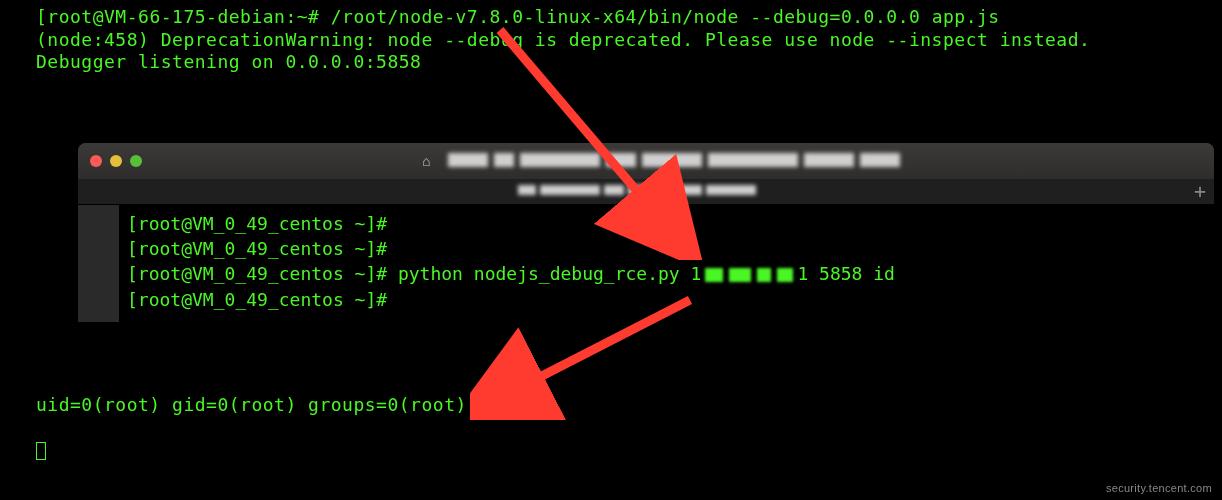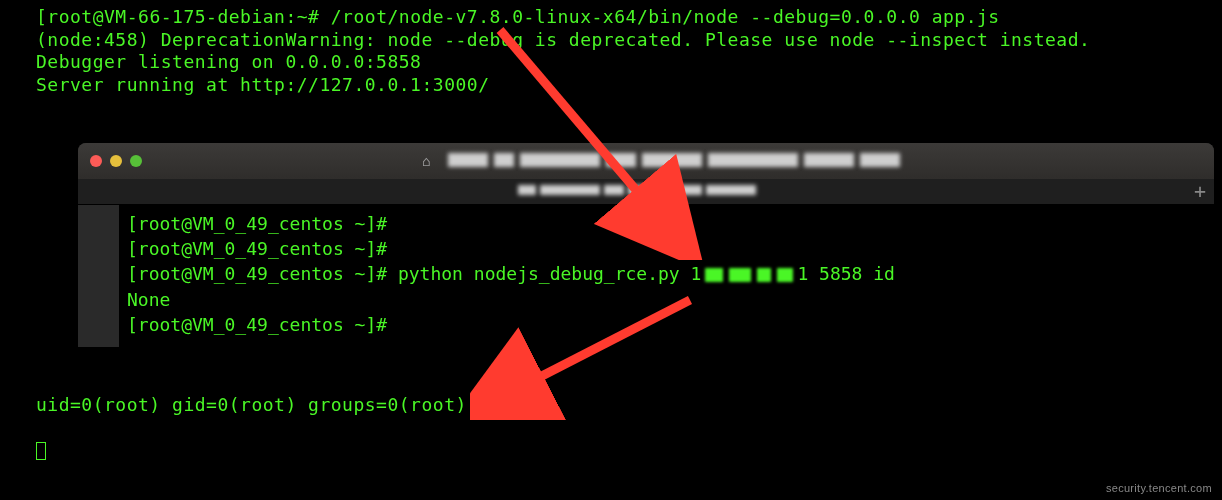--- a/index.html
+++ b/index.html
@@ -129,21 +129,20 @@
     font-size: 14px;
   }
 </style>
 </head>
 <body>
 
 <div class="outer-terminal">
   <div class="line"><span class="bracket">[</span><span>root@VM-66-175-debian:~# </span><span>/root/node-v7.8.0-linux-x64/bin/node --debug=0.0.0.0 app.js</span></div>
   <div class="line">(node:458) DeprecationWarning: node --debug is deprecated. Please use node --inspect instead.</div>
   <div class="line">Debugger listening on 0.0.0.0:5858</div>
-  <div class="line">Server running at http://127.0.0.1:3000/</div>
 </div>
 
 <div class="inner-window">
   <div class="titlebar">
     <div class="traffic-lights">
       <div class="traffic-light tl-red"></div>
       <div class="traffic-light tl-yellow"></div>
       <div class="traffic-light tl-green"></div>
     </div>
     <span class="home-icon">⌂</span>
@@ -166,21 +165,20 @@
       <div class="blur-chunk" style="width:40px;height:10px"></div>
       <div class="blur-chunk" style="width:30px;height:10px"></div>
       <div class="blur-chunk" style="width:50px;height:10px"></div>
     </div>
     <div class="plus-tab">+</div>
   </div>
   <div class="inner-body">
     <div class="line">[root@VM_0_49_centos ~]# </div>
     <div class="line">[root@VM_0_49_centos ~]# </div>
     <div class="line"><span>[root@VM_0_49_centos ~]# </span><span>python nodejs_debug_rce.py </span><span>1</span><span class="ip-blur"><span style="width:18px"></span><span style="width:22px"></span><span style="width:14px"></span><span style="width:16px"></span></span><span>1 5858 id</span></div>
-    <div class="line">None</div>
     <div class="line">[root@VM_0_49_centos ~]# </div>
   </div>
 </div>
 
 <div class="outer-terminal" style="position:absolute;top:388px;left:0">
   <div class="line">uid=0(root) gid=0(root) groups=0(root)</div>
   <div class="line" style="height:22px"> </div>
   <div class="line"><span class="cursor-block"></span></div>
 </div>
 

